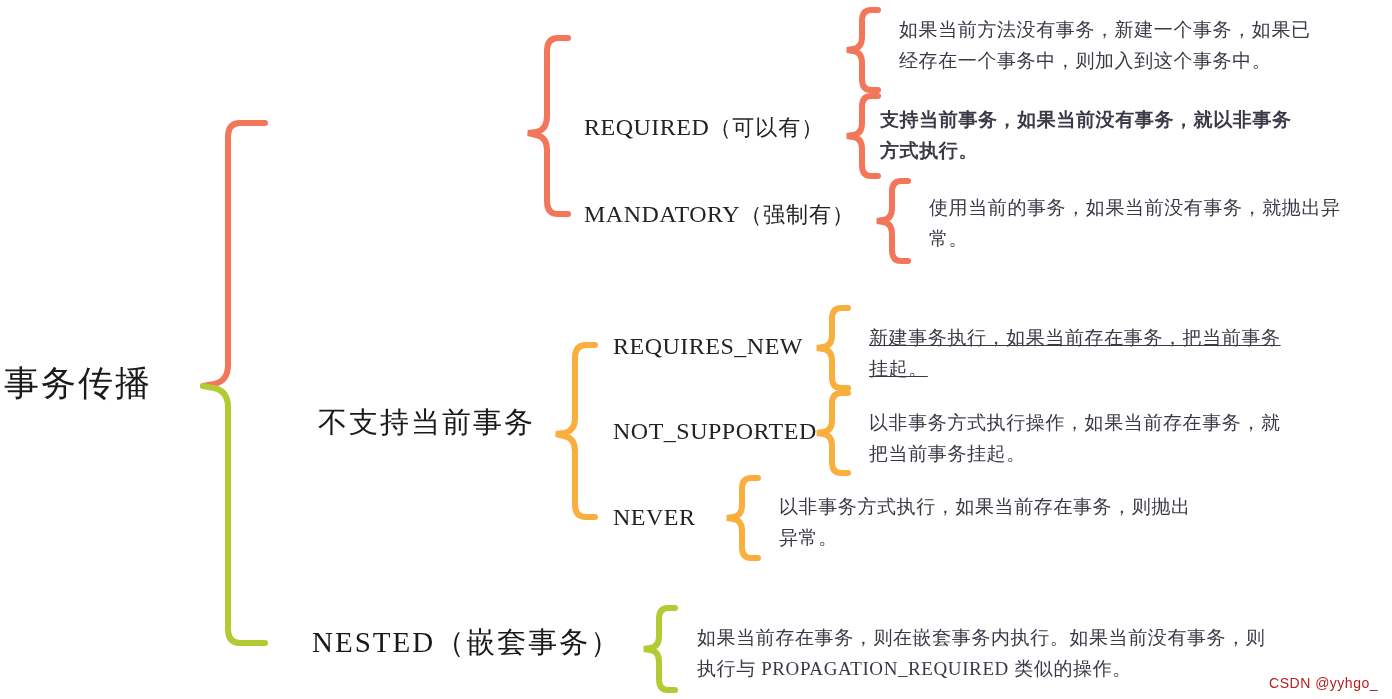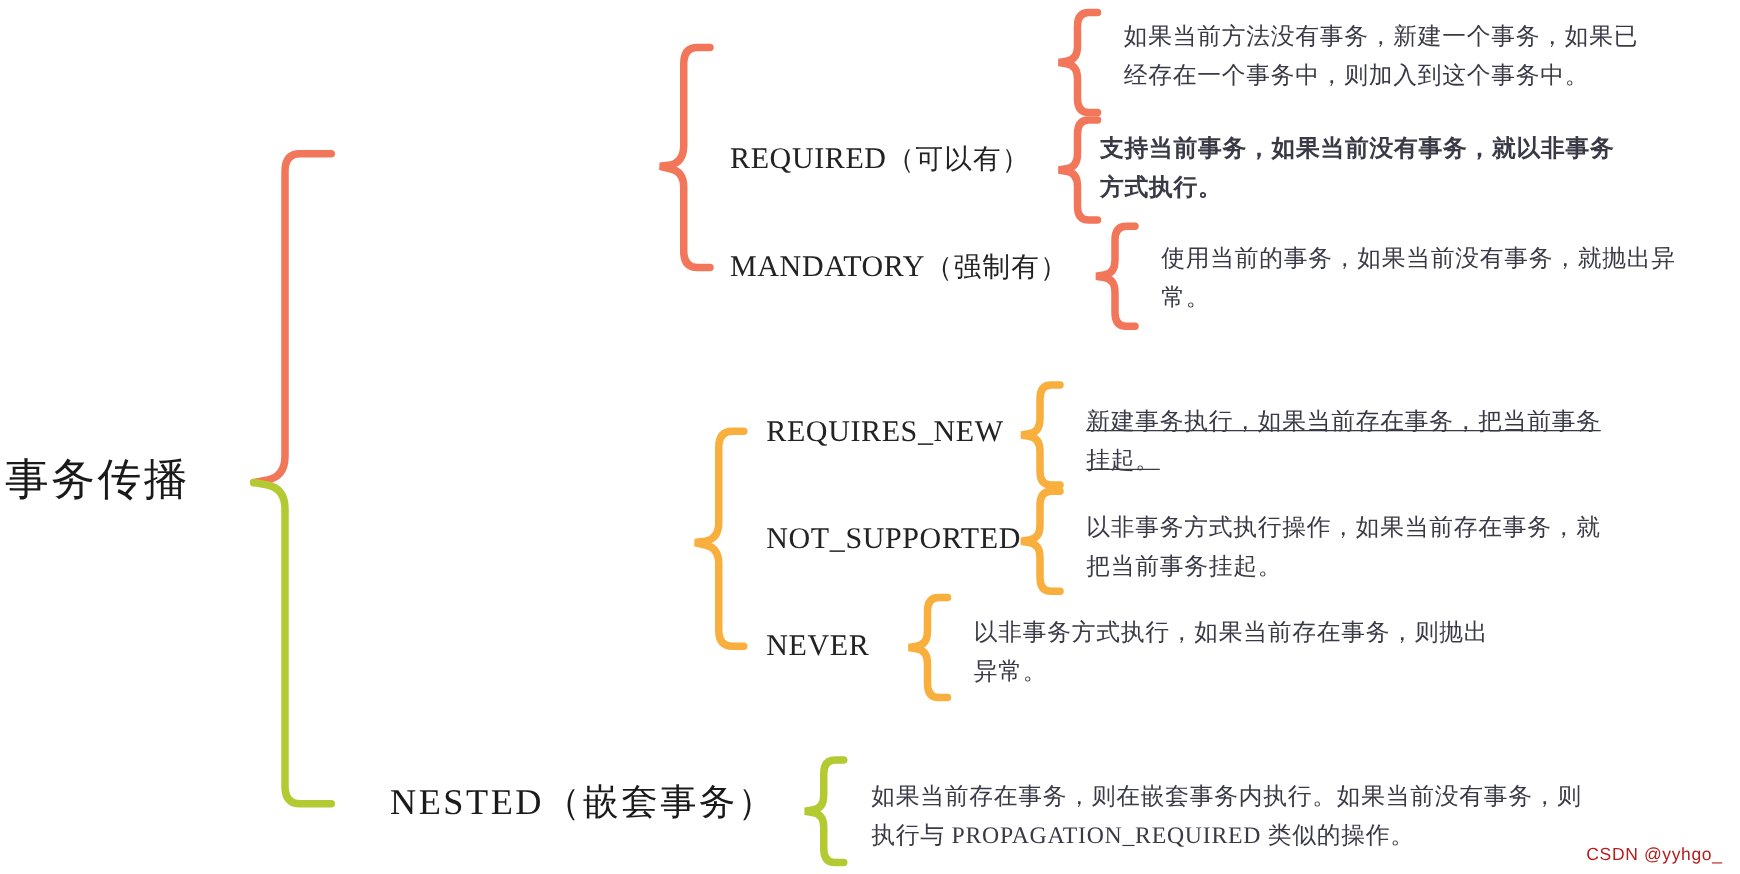--- a/index.html
+++ b/index.html
@@ -99,20 +99,21 @@
                Q 742 520 742 531 L 742 547 Q 742 558 751 558 L 758 558"></path>
 
       <path stroke="#B3CA33" d="M 675 608 L 668 608 Q 659 608 659 619 L 659 636 Q 659 647 650 648 L 644 649 L 650 650
                Q 659 651 659 662 L 659 679 Q 659 690 668 690 L 675 690"></path>
     </g>
   </svg>
 
   <div class="node root-label" style="left:4px; top:366px;">事务传播</div>
 
 
+  <div class="node branch-label" style="left:318px; top:408px;">不支持当前事务</div>
 
   <div class="node branch-label" style="left:312px; top:628px;">NESTED（嵌套事务）</div>
 
   <div class="node leaf-label" style="left:584px; top:115px;">
     <span>REQUIRED</span><span class="cn">（可以有）</span>
   </div>
   <div class="node leaf-label" style="left:584px; top:202px;">
     <span>MANDATORY</span><span class="cn">（强制有）</span>
   </div>
 

